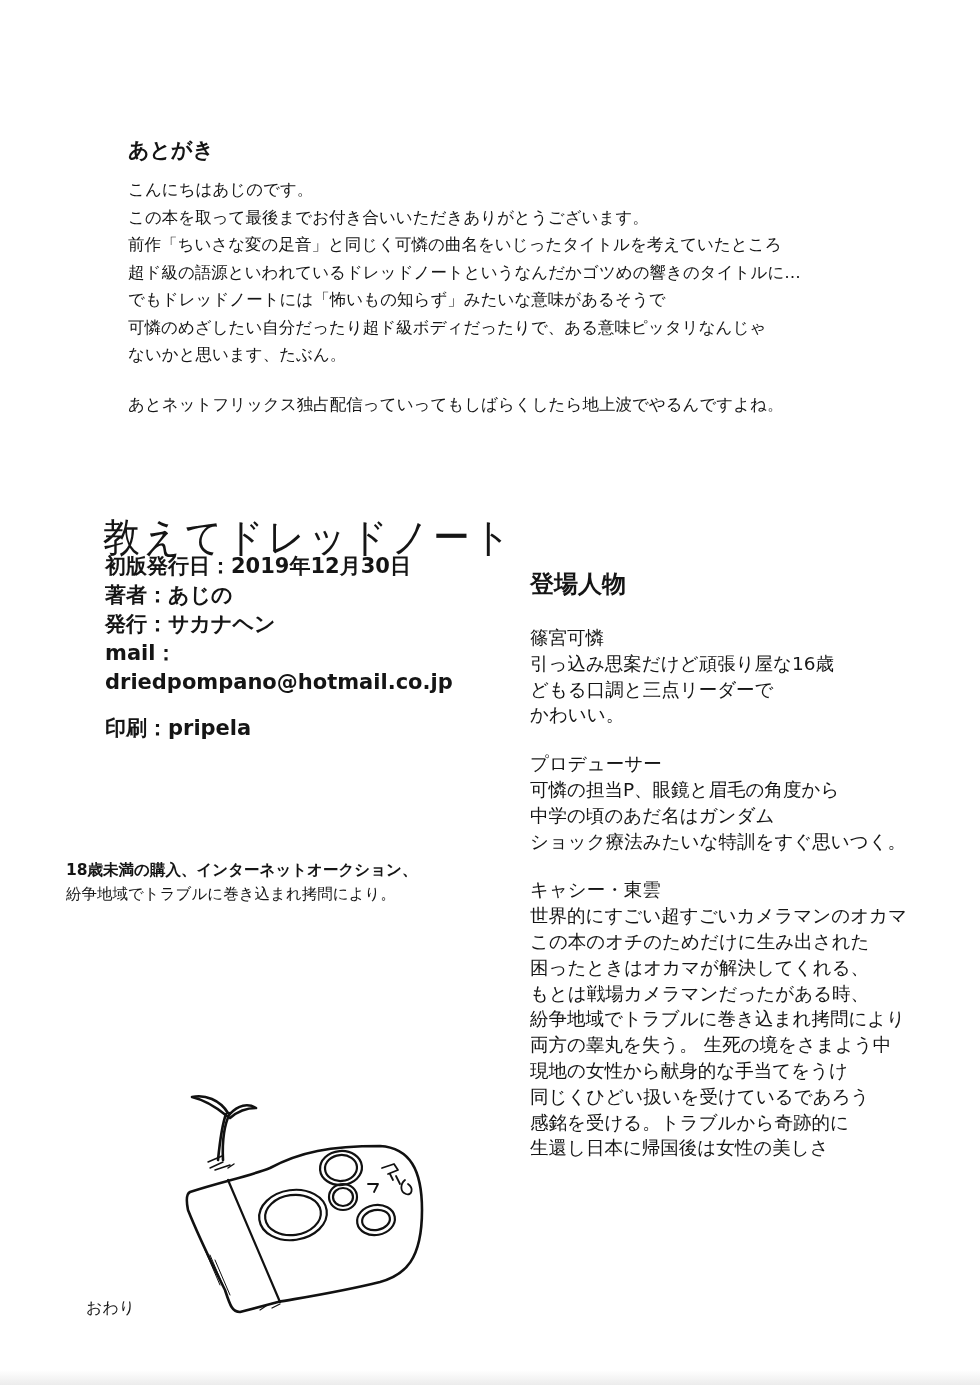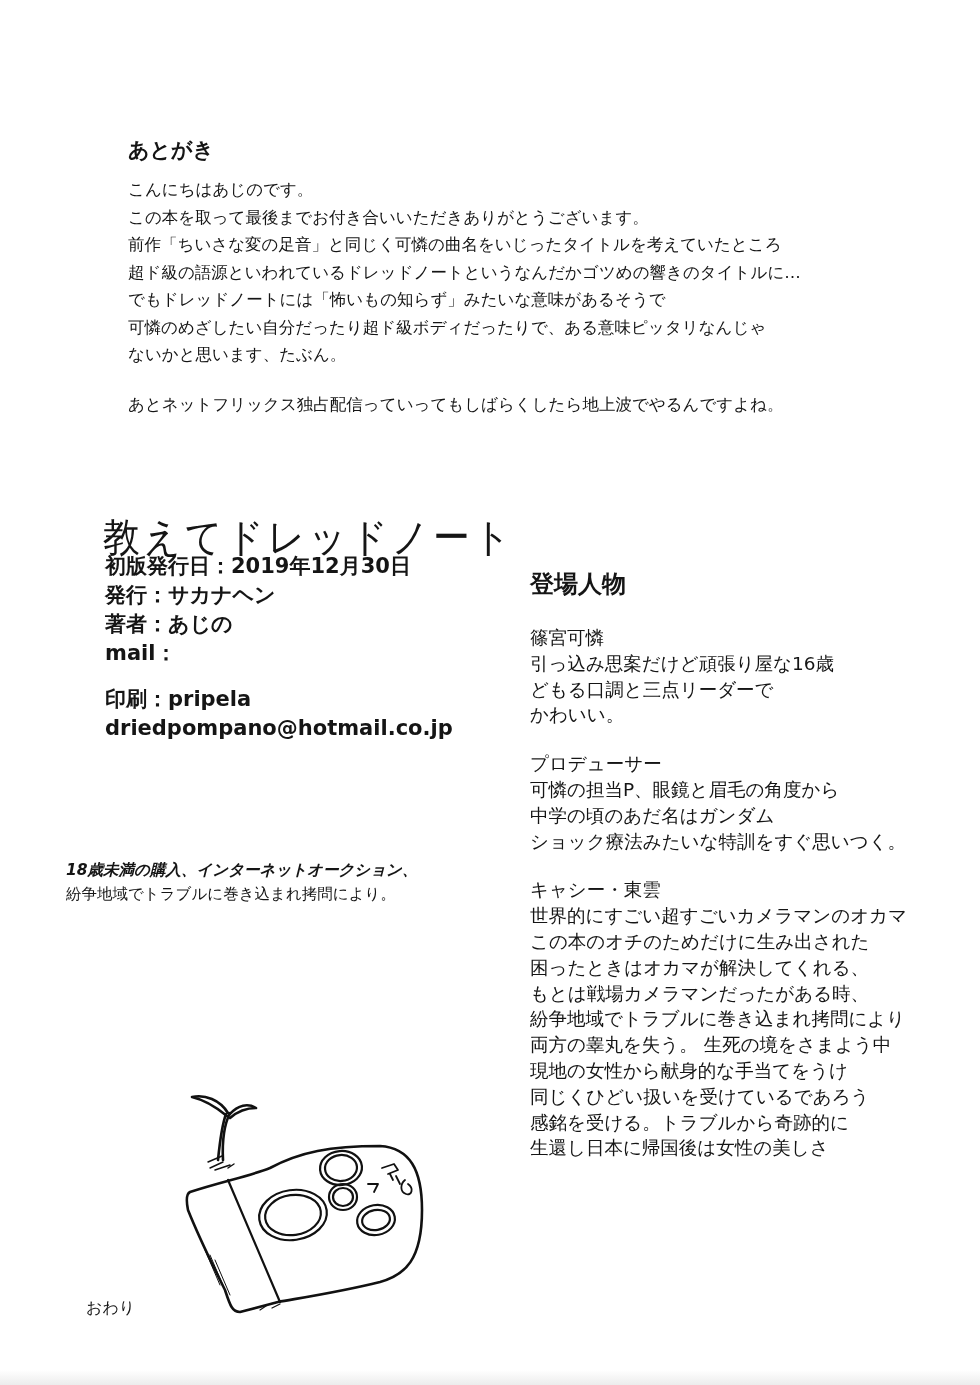--- a/index.html
+++ b/index.html
@@ -14,21 +14,21 @@
   .afterword-body .line { white-space: nowrap; height: 27.5px; }
   .afterword-body .gap { height: 22px; }
 
   .book-title { left: 103px; top: 510px; font-size: 40px; font-weight: normal; letter-spacing: 4px; transform: scaleX(0.92); transform-origin: left; }
   .colophon { left: 105px; top: 552px; font-size: 21px; line-height: 29px; font-weight: bold; }
   .colophon .line { white-space: nowrap; height: 29px; }
   .colophon .print { margin-top: 17px; }
 
   .notice { left: 66px; top: 858px; font-size: 15.5px; line-height: 24px; }
   .notice .line { white-space: nowrap; }
-  .notice .line:first-child { font-weight: bold; font-style: italic; }
+  .notice .line:first-child { font-weight: bold; }
 
   .cast-title { left: 530px; top: 568px; font-size: 24px; font-weight: bold; }
   .cast { left: 530px; top: 625px; width: 430px; font-size: 18.5px; line-height: 25.8px; }
   .cast .char { margin-bottom: 23px; }
   .cast .line { white-space: nowrap; height: 25.8px; }
 
   .illustration { left: 60px; top: 1080px; width: 400px; height: 305px; }
   .owari { left: 86px; top: 1298px; font-size: 16px; font-family: "DejaVu Serif", serif; }
   .page-edge { left: 0; top: 1370px; width: 980px; height: 15px; background: linear-gradient(#ffffff, #ececec); }
 </style>
@@ -44,25 +44,25 @@
   <div class="line">でもドレッドノートには「怖いもの知らず」みたいな意味があるそうで</div>
   <div class="line">可憐のめざしたい自分だったり超ド級ボディだったりで、ある意味ピッタリなんじゃ</div>
   <div class="line">ないかと思います、たぶん。</div>
   <div class="gap"></div>
   <div class="line">あとネットフリックス独占配信っていってもしばらくしたら地上波でやるんですよね。</div>
 </div>
 
 <div class="abs book-title">教えてドレッドノート</div>
 <div class="abs colophon">
   <div class="line">初版発行日：2019年12月30日</div>
+  <div class="line">著者：あじの</div>
   <div class="line">発行：サカナヘン</div>
-  <div class="line">著者：あじの</div>
   <div class="line">mail：</div>
+  <div class="line">driedpompano@hotmail.co.jp</div>
   <div class="line print">印刷：pripela</div>
-  <div class="line">driedpompano@hotmail.co.jp</div>
 </div>
 
 <div class="abs notice">
   <div class="line">18歳未満の購入、インターネットオークション、</div>
   <div class="line">紛争地域でトラブルに巻き込まれ拷問により。</div>
 </div>
 
 <div class="abs cast-title">登場人物</div>
 <div class="abs cast">
   <div class="char">

